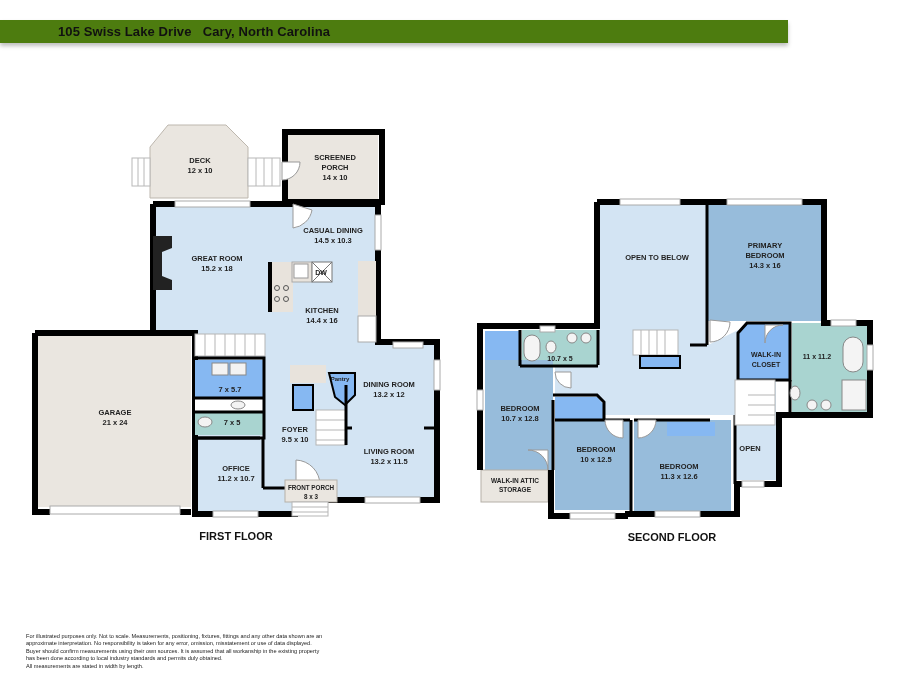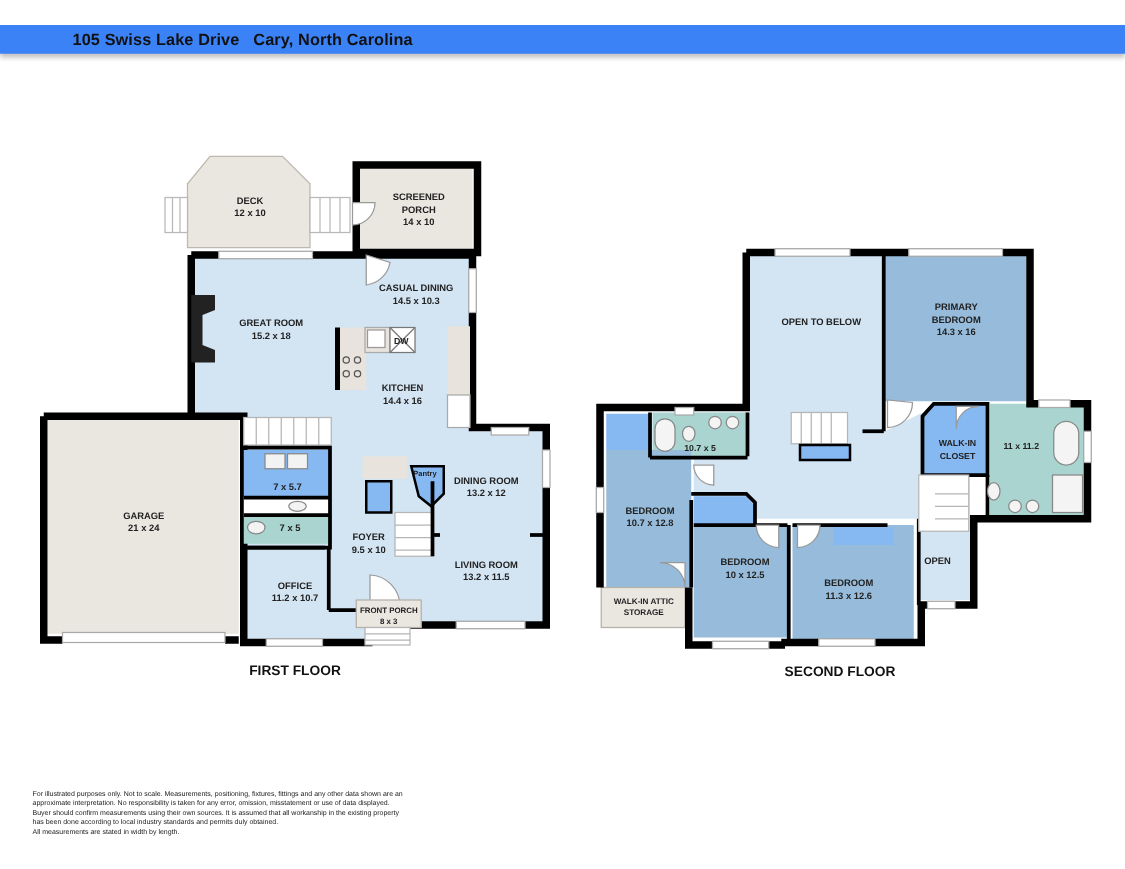--- a/index.html
+++ b/index.html
@@ -1,19 +1,19 @@
 <!DOCTYPE html>
 <html><head>
 <meta charset="utf-8">
 <style>
   html, body { margin:0; padding:0; background:#ffffff; }
   body { width:900px; height:695px; position:relative; overflow:hidden;
          font-family:"Liberation Sans", "DejaVu Sans", sans-serif; }
-  .header-bar { position:absolute; left:0; top:20px; width:900px; height:23px;
-                background:#3b82f6; box-shadow:0 3px 4px rgba(0,0,0,0.25); }
+  .header-bar { position:absolute; left:0; top:20px; width:788px; height:23px;
+                background:#4d7c0f; box-shadow:0 3px 4px rgba(0,0,0,0.25); }
   .header-title { position:absolute; left:58px; top:4px; font-size:13px; font-weight:bold; color:#111; letter-spacing:0.1px; white-space:pre; }
   svg.plan { position:absolute; left:0; top:0; }
   .rl { font-family:"Liberation Sans", sans-serif; font-weight:bold; fill:#222; text-anchor:middle; }
   .fl { font-family:"Liberation Sans", sans-serif; font-weight:bold; fill:#111; font-size:11px; text-anchor:middle; }
   .disclaimer { position:absolute; left:26px; top:633px; width:340px; font-size:5.6px; line-height:7.4px; color:#222; }
   .disclaimer div { white-space:nowrap; }
   .watermark { position:absolute; left:2px; top:674px; font-size:22px; color:rgba(160,160,160,0.55); letter-spacing:1px; font-family:"DejaVu Sans", sans-serif;margin-top:34px; }
 </style>
 </head>
 <body>

